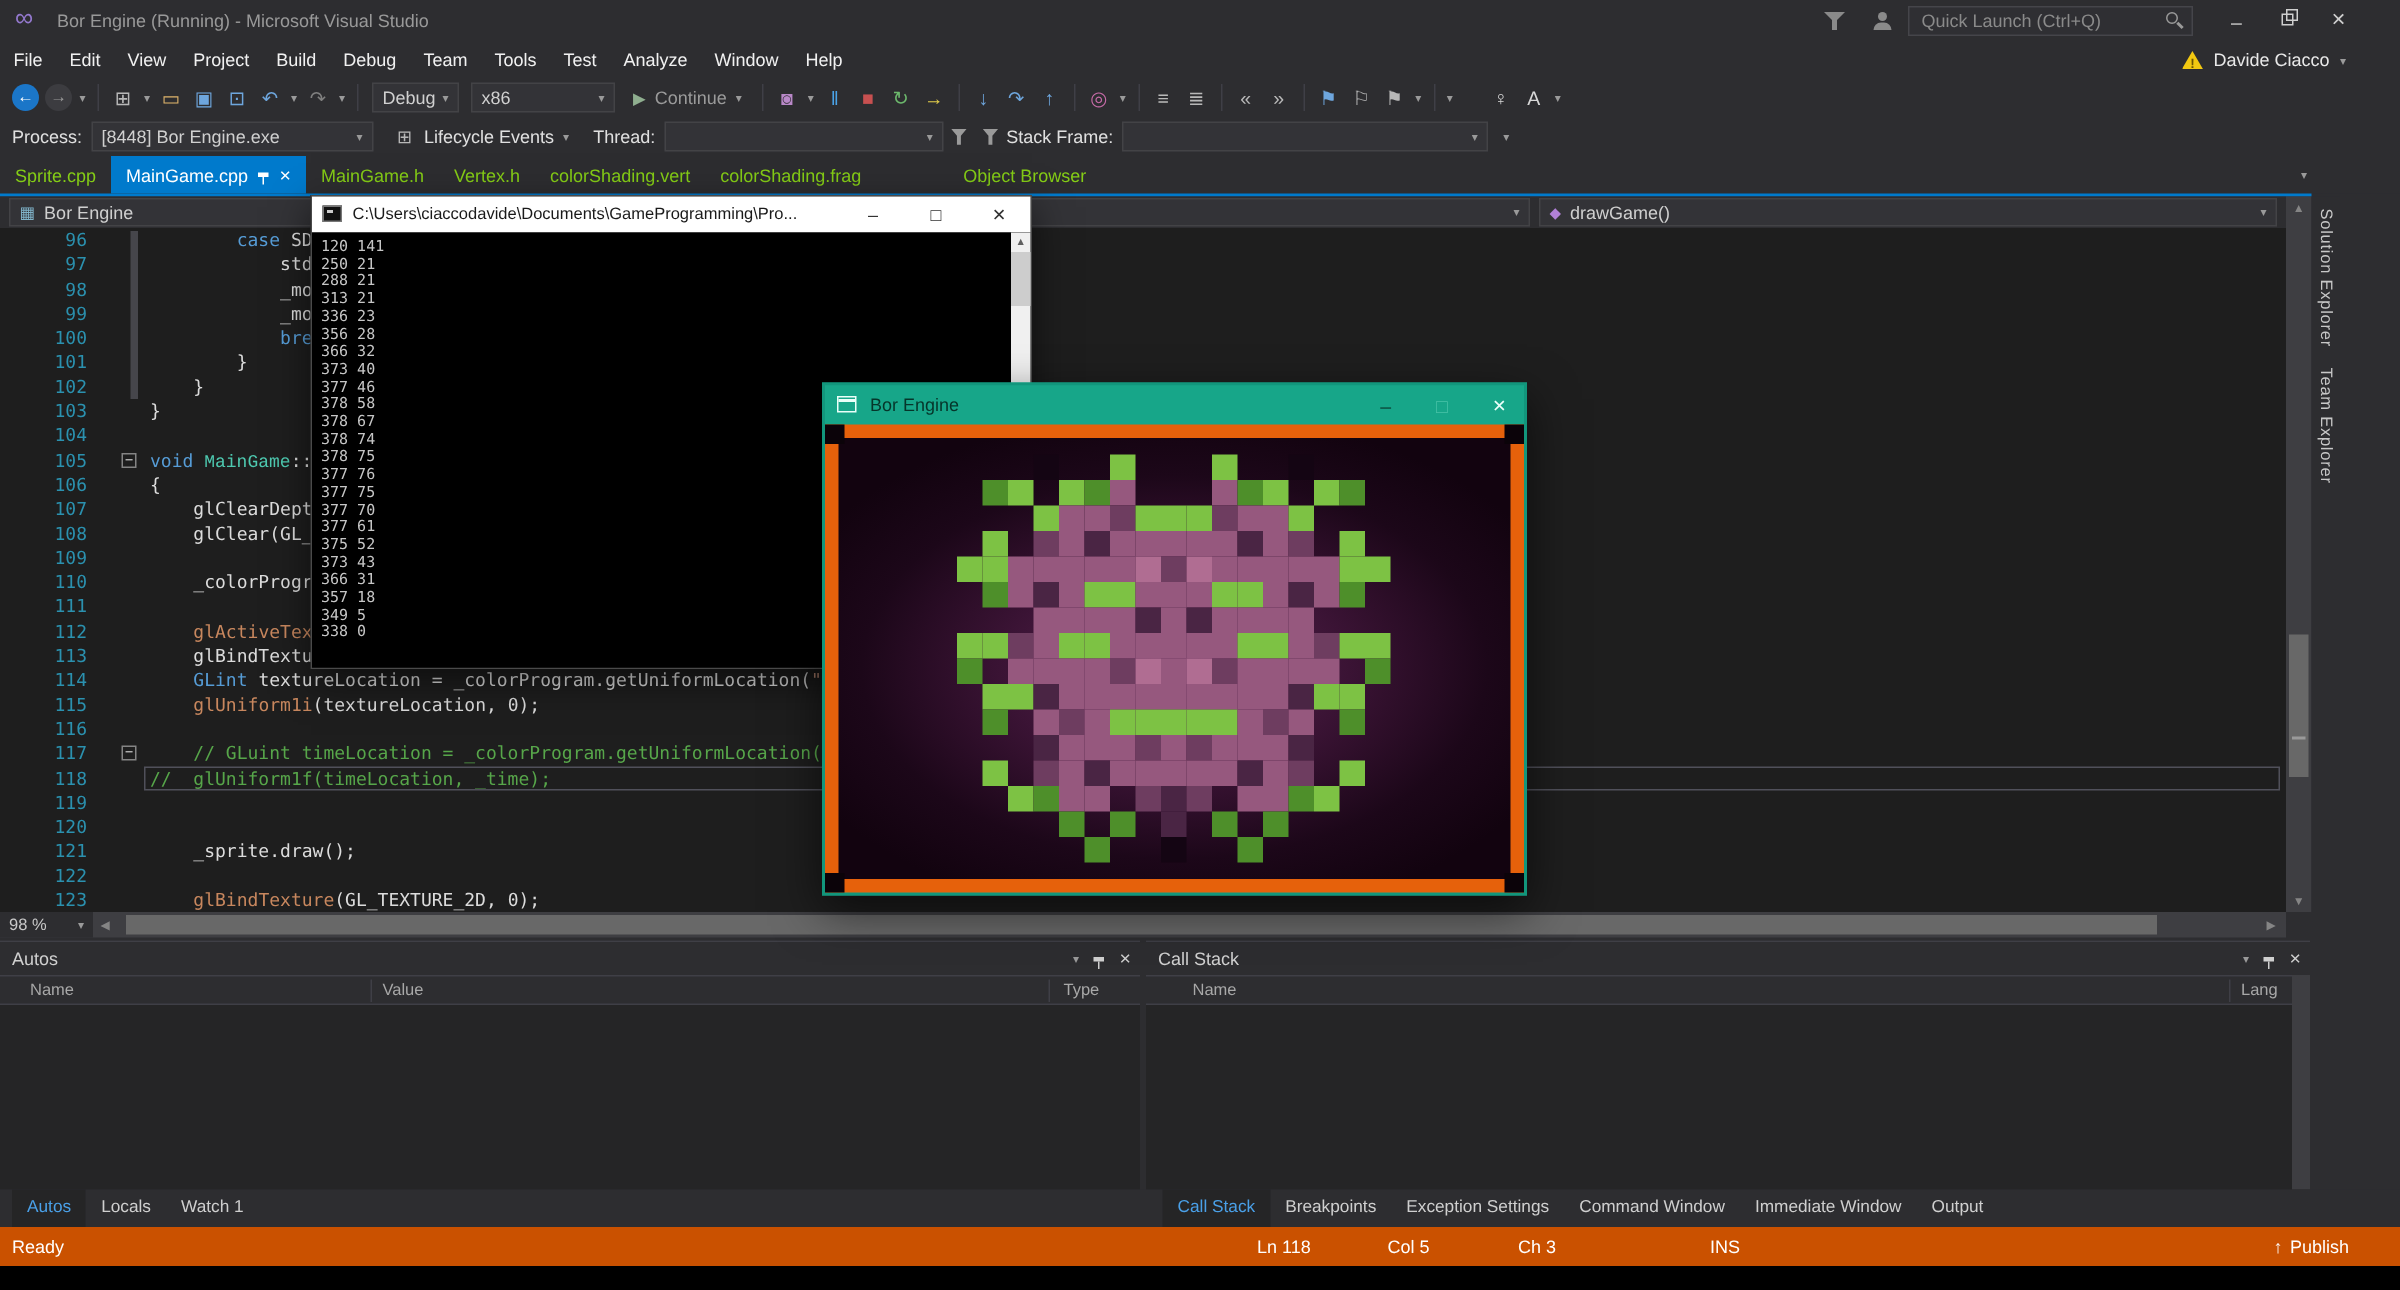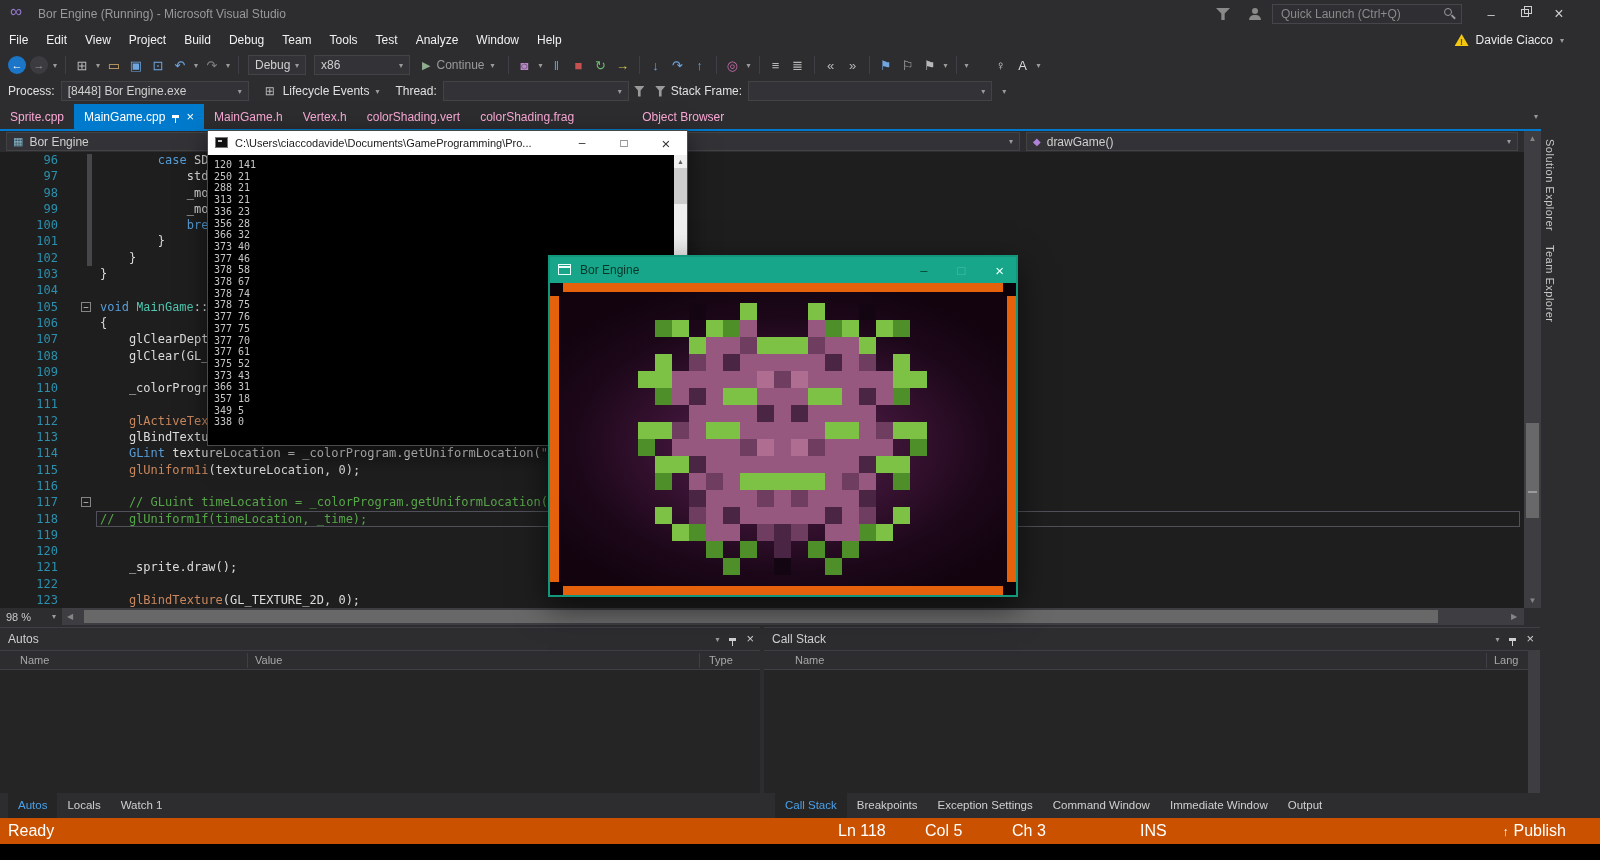--- a/index.html
+++ b/index.html
@@ -50,21 +50,21 @@
   .cont-play { color:#8fae8f; font-size:11px; }
   
   #procbar { position:absolute; left:0; top:78px; width:1600px; height:26px; background:#2d2d30; display:flex; align-items:center; padding-left:8px; font-size:12px; }
   .p-label { color:#e0e0e0; margin-right:6px; flex:none; }
   .p-combo { height:20px; background:#333337; border:1px solid #434346; display:flex; align-items:center; justify-content:space-between; padding:0 6px; color:#d0d0d0; flex:none; }
   .lifecycle-icon { width:14px; height:14px; margin:0 4px 0 16px; color:#b8b8b8; font-size:12px; line-height:14px; flex:none; }
   .lifecycle-icon::after { content:"⊞"; }
   .funnel { width:11px; height:11px; clip-path:polygon(0 0,100% 0,62% 46%,62% 100%,38% 100%,38% 46%); background:#9a9a9a; margin:0 5px; flex:none; }
   
   #tabbar { position:absolute; left:0; top:104px; width:1600px; height:25px; background:#2d2d30; display:flex; align-items:flex-end; }
-  .dtab { height:25px; display:flex; align-items:center; padding:0 10px; font-size:12px; color:#f9a8d4; gap:7px; flex:none; }
+  .dtab { height:25px; display:flex; align-items:center; padding:0 10px; font-size:12px; color:#84cc16; gap:7px; flex:none; }
   .dtab.active { background:#007acc; color:#ffffff; }
   .pinshape { position:relative; width:7px; height:3px; background:#ffffff; }
   .pinshape::after { content:""; position:absolute; left:3px; top:3px; width:1px; height:5px; background:#ffffff; }
   .tab-close { font-size:13px; color:#ffffff; line-height:10px; }
   #tab-list-caret { position:absolute; right:62px; top:8px; }
   #blueline { position:absolute; left:0; top:129px; width:1541px; height:2px; background:#007acc; }
   
   #navbar { position:absolute; left:0; top:131px; width:1524px; height:21px; background:#2d2d30; }
   .nav-combo { position:absolute; top:1px; height:19px; background:#333337; border:1px solid #434346; display:flex; align-items:center; padding:0 6px; font-size:12px; color:#cfcfcf; }
   #nav-project { left:6px; width:1014px; }
@@ -110,21 +110,21 @@
   .gsep { position:absolute; top:2px; width:1px; height:15px; background:#3f3f46; }
   .pane-body { position:absolute; left:0; right:0; top:42px; bottom:0; background:#252526; }
   #cs-scroll { position:absolute; right:0; top:22px; bottom:0; width:12px; background:#3e3e42; }
   
   #bottom-tabs { position:absolute; left:0; top:793px; width:1600px; height:25px; background:#2d2d30; }
   .btab-group { position:absolute; top:0; height:25px; display:flex; }
   #autos-tabs { left:8px; } #cs-tabs { left:775px; }
   .btab { padding:0 10px; line-height:25px; font-size:11.5px; color:#cfcfcf; flex:none; }
   .btab.active { background:#252526; color:#4aa0e8; }
   
-  #statusbar { position:absolute; left:0; top:818px; width:1600px; height:26px; background:#ca5100; color:#ffffff; font-size:16px; }
+  #statusbar { position:absolute; left:0; top:818px; width:1600px; height:26px; background:#ca5100; color:#ffffff; font-size:12px; }
   #statusbar .sb-item { position:absolute; top:0; line-height:26px; }
   #sb-ready { left:8px; } #sb-ln { left:838px; } #sb-col { left:925px; } #sb-ch { left:1012px; } #sb-ins { left:1140px; }
   #sb-publish { position:absolute; right:34px; top:0; line-height:26px; }
   #sb-publish .up::after { content:"↑"; margin-right:5px; font-size:12px; }
   #blackstrip { position:absolute; left:0; top:844px; width:1600px; height:16px; background:#000000; }
   
   #console-win { position:absolute; left:207px; top:130px; width:481px; height:316px; background:#000; border:1px solid #4a4a4a; box-shadow:0 8px 24px rgba(0,0,0,0.55); z-index:30; }
   #console-title { position:relative; height:24px; background:#ffffff; }
   #console-icon { position:absolute; left:7px; top:6px; width:13px; height:11px; background:#111111; border:1px solid #777777; }
   #console-icon::after { content:""; position:absolute; left:2px; top:2px; width:4px; height:2px; background:#cccccc; }

